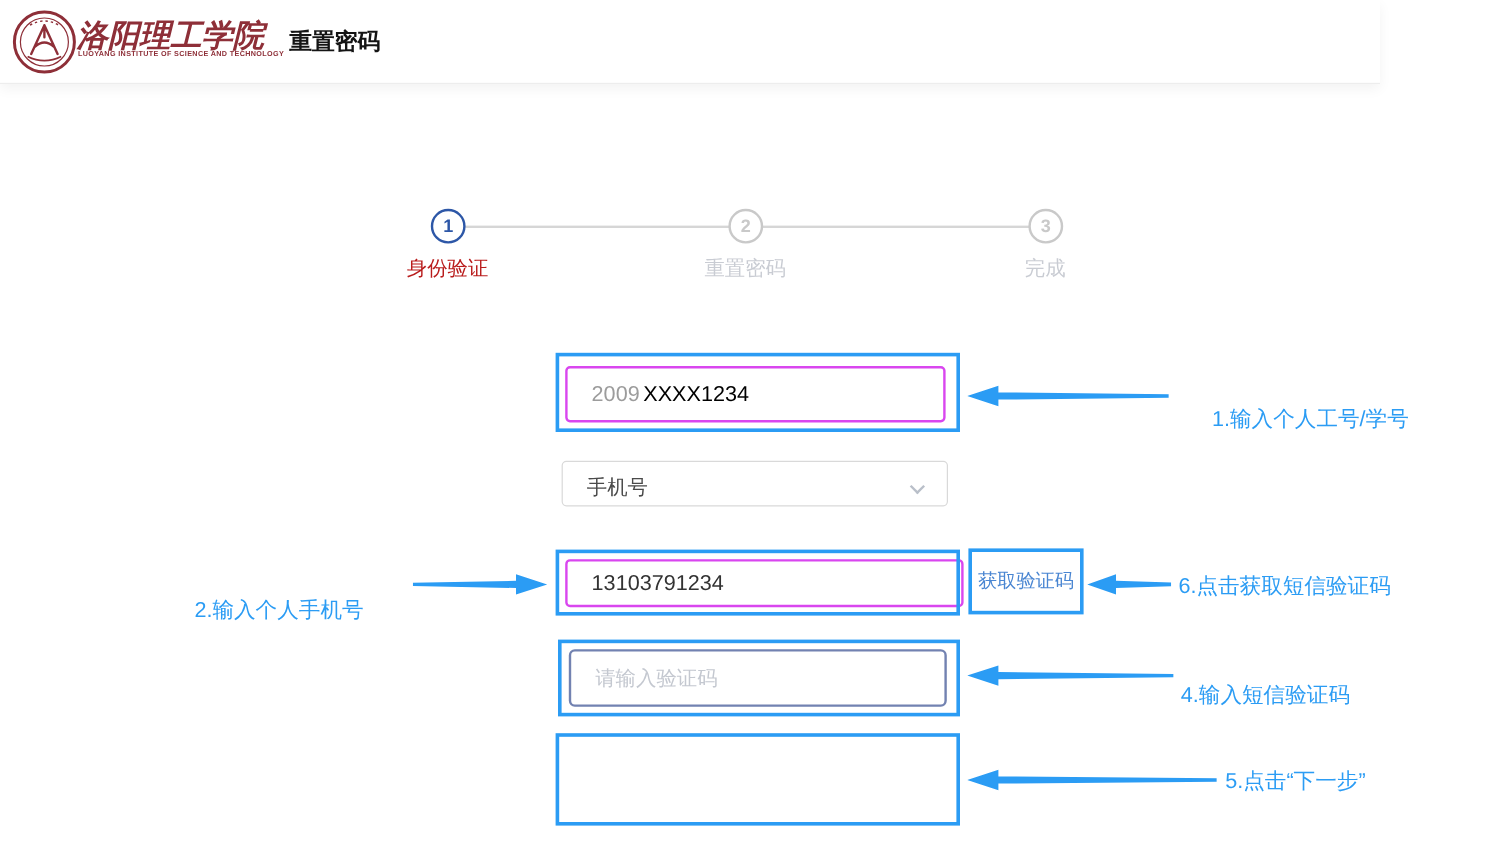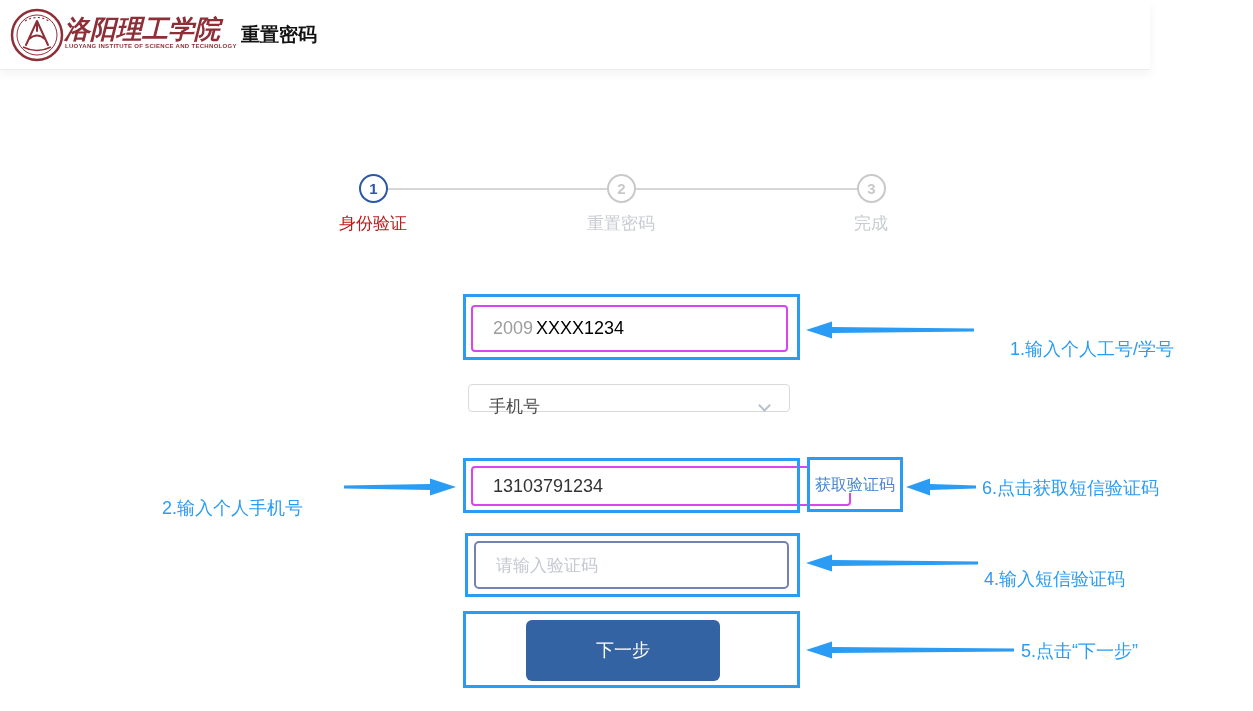--- a/index.html
+++ b/index.html
@@ -26,21 +26,21 @@
   .step-label { position: absolute; top: 212px; width: 140px; text-align: center; font-size: 17px; color: #c9ccd3; }
   .step-label.active { color: #b91c1c; font-weight: 500; }
 
   
   .hbox { position: absolute; border: 3px solid #2b9cf4; background: transparent; z-index: 3; pointer-events: none; }
   .fake-input, .real-input { position: absolute; background: #fff; border: 2px solid #d946ef; border-radius: 4px;
     font-size: 18px; color: #333; padding-left: 20px; }
   .fake-input { display: flex; align-items: center; }
   .prefix-gray { color: #9c9c9c; }
   .val-dark { color: #000000; margin-left: 3px; }
-  .select-box { position: absolute; left: 468px; top: 384px; width: 322px; height: 28px; background: #fff;
+  .select-box { position: absolute; left: 468px; top: 384px; width: 322px; height: 38px; background: #fff;
     border: 1px solid #d9d9d9; border-radius: 4px; font-size: 17px; color: #4a4a4a;
     padding-left: 20px; line-height: 44px; cursor: pointer; }
   .chevron { position: absolute; right: 20px; top: 16px; width: 9px; height: 9px;
     border-right: 2px solid #b9bfc9; border-bottom: 2px solid #b9bfc9; transform: rotate(45deg); }
   input.real-input { outline: none; }
   input.real-input::placeholder { color: #c4c8d0; font-size: 17px; }
   .get-code-btn { position: absolute; left: 810px; top: 461px; width: 90px; height: 32px; background: #fff;
     border: none; font-size: 16px; color: #4a86d2; text-align: center; line-height: 48px; cursor: pointer;
     font-family: inherit; white-space: nowrap; overflow: hidden; }
   .next-btn { position: absolute; left: 526px; top: 620px; width: 194px; height: 61px; background: #3463a4;
@@ -83,30 +83,29 @@
     <span class="prefix-gray">2009</span>
     <span class="val-dark">XXXX1234</span>
   </div>
 
   <div class="select-box">
     <span>手机号</span>
     <span class="chevron"></span>
   </div>
 
   <div class="hbox" style="left:463px;top:458px;width:337px;height:55px;"></div>
-  <input class="real-input" style="left: 471px; top: 466px; width: 380px; height: 40px;" value="13103791234">
+  <input class="real-input" style="left: 471px; top: 466px; width: 332px; height: 40px;" value="13103791234">
 
   <div class="hbox" style="left:807px;top:457px;width:96px;height:55px;"></div>
   <button class="get-code-btn">获取验证码</button>
 
   <div class="hbox" style="left:465px;top:533px;width:335px;height:64px;"></div>
   <input class="real-input" style="left: 474px; top: 541px; width: 315px; height: 48px; border-color: rgb(114, 130, 177); border-radius: 5px;" placeholder="请输入验证码">
 
   <div class="hbox" style="left:463px;top:611px;width:337px;height:77px;"></div>
-  <button class="next-btn">下一步</button>
 
   <svg class="ann-arrow" style="left:806px;top:318px;" width="168" height="24">
     <polygon points="0,12 26,3.5 26,9 168,10.6 168,13.4 26,15 26,20.5" fill="#2b9cf4"></polygon>
   </svg>
   <div class="ann-text" style="left:980px;top:337px;margin-left:30px;">1.输入个人工号/学号</div>
 
   <div class="ann-text" style="left:162px;top:496px;">2.输入个人手机号</div>
   <svg class="ann-arrow" style="left:344px;top:475px;" width="112" height="24">
     <polygon points="112,12 86,3.5 86,9 0,10.6 0,13.4 86,15 86,20.5" fill="#2b9cf4"></polygon>
   </svg>

